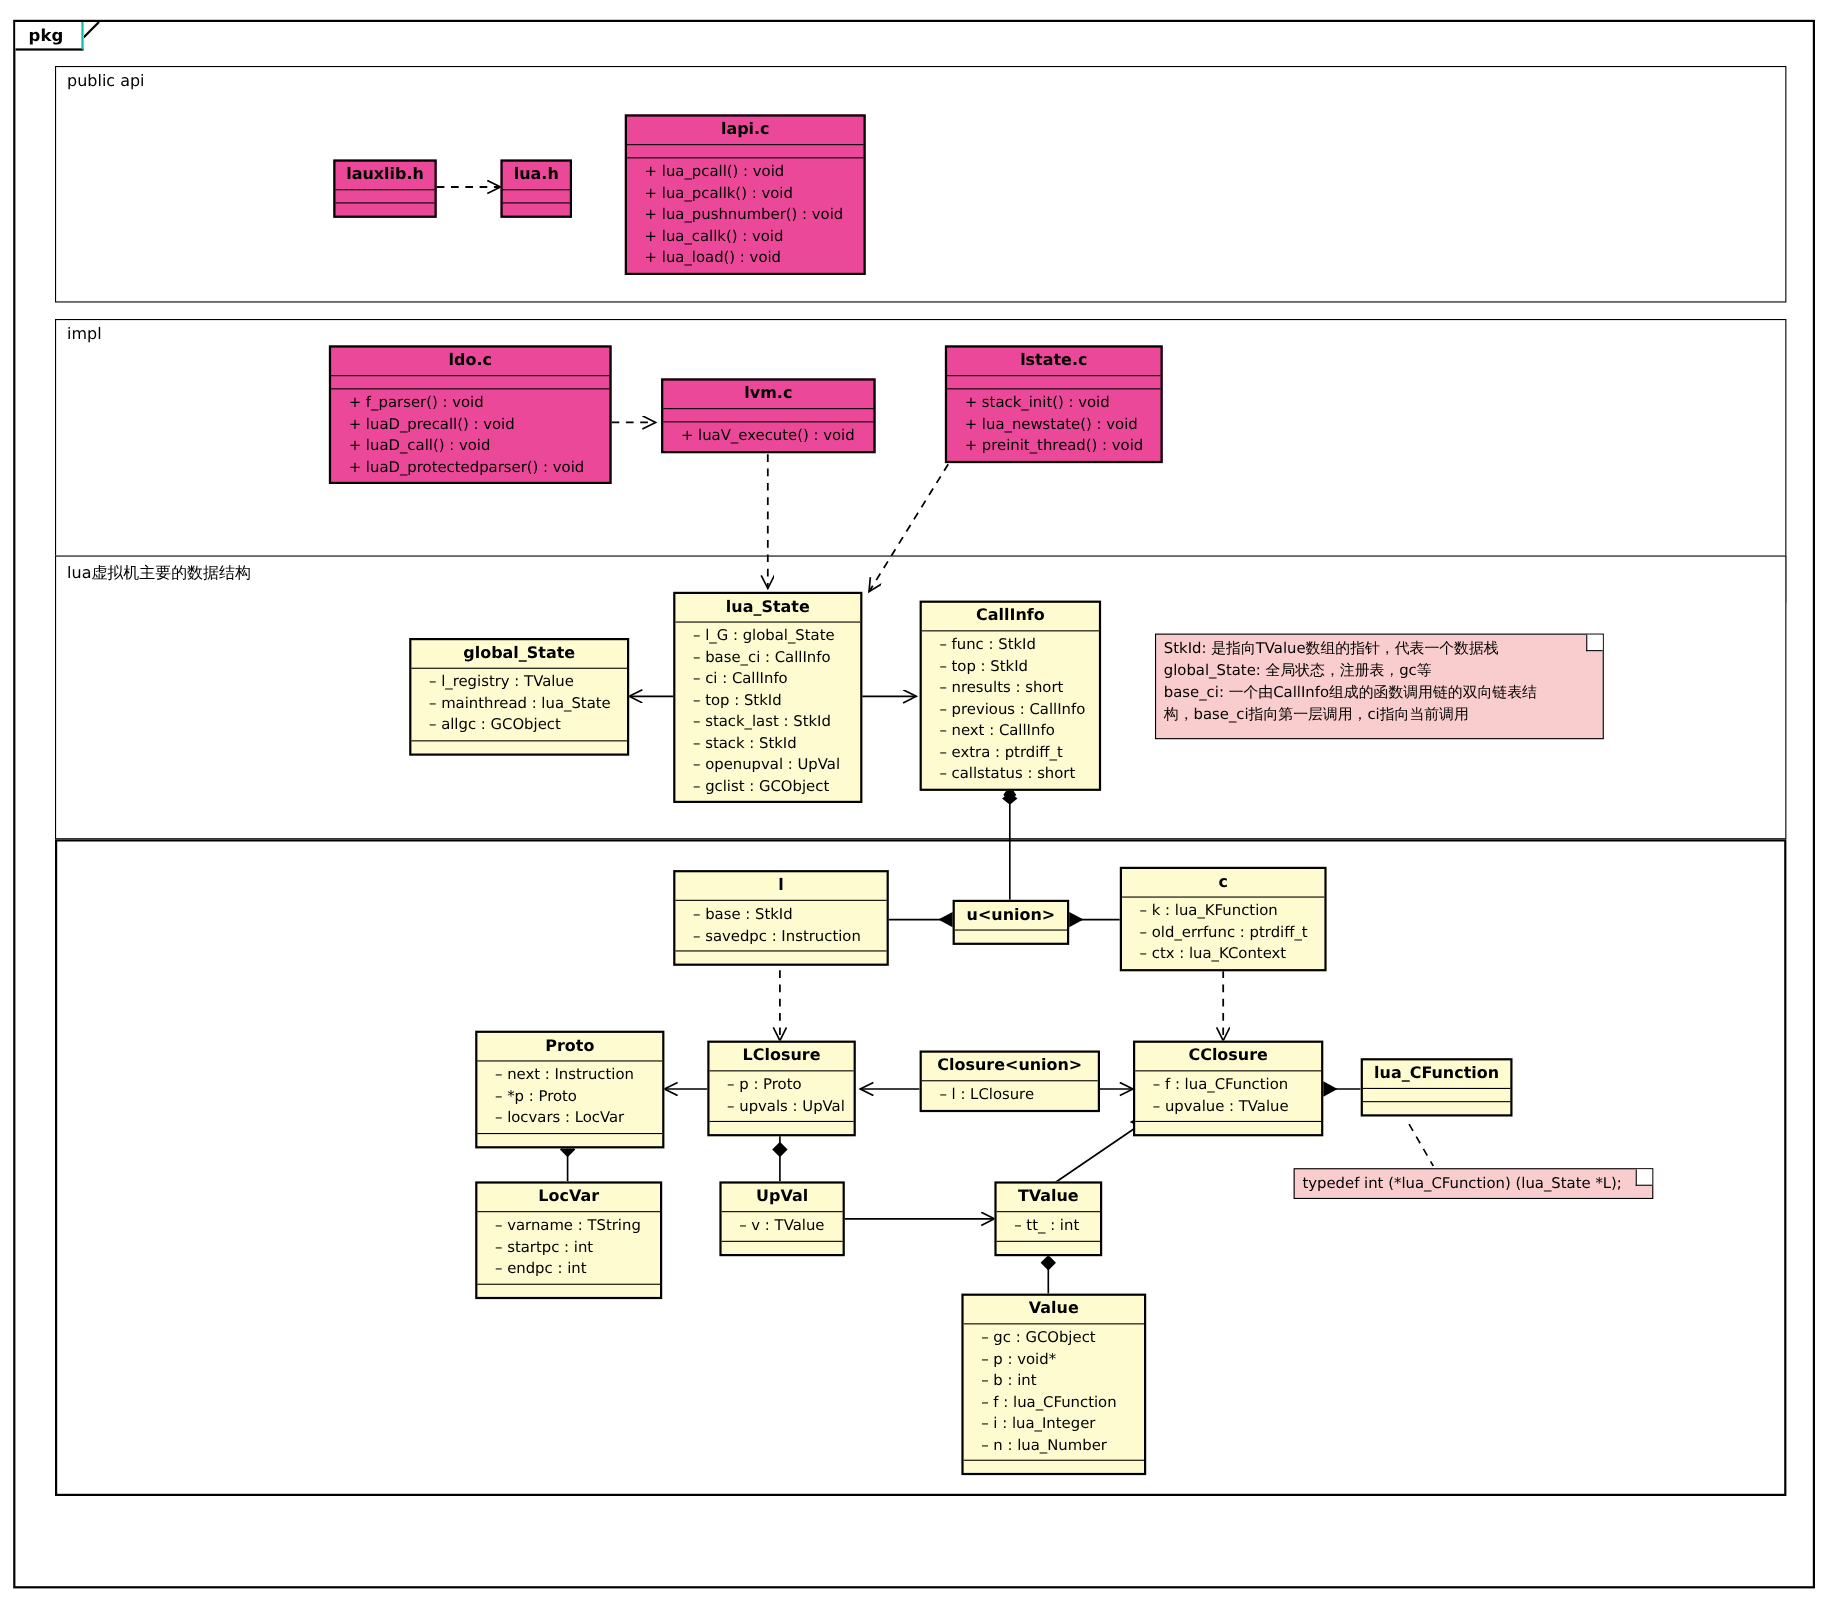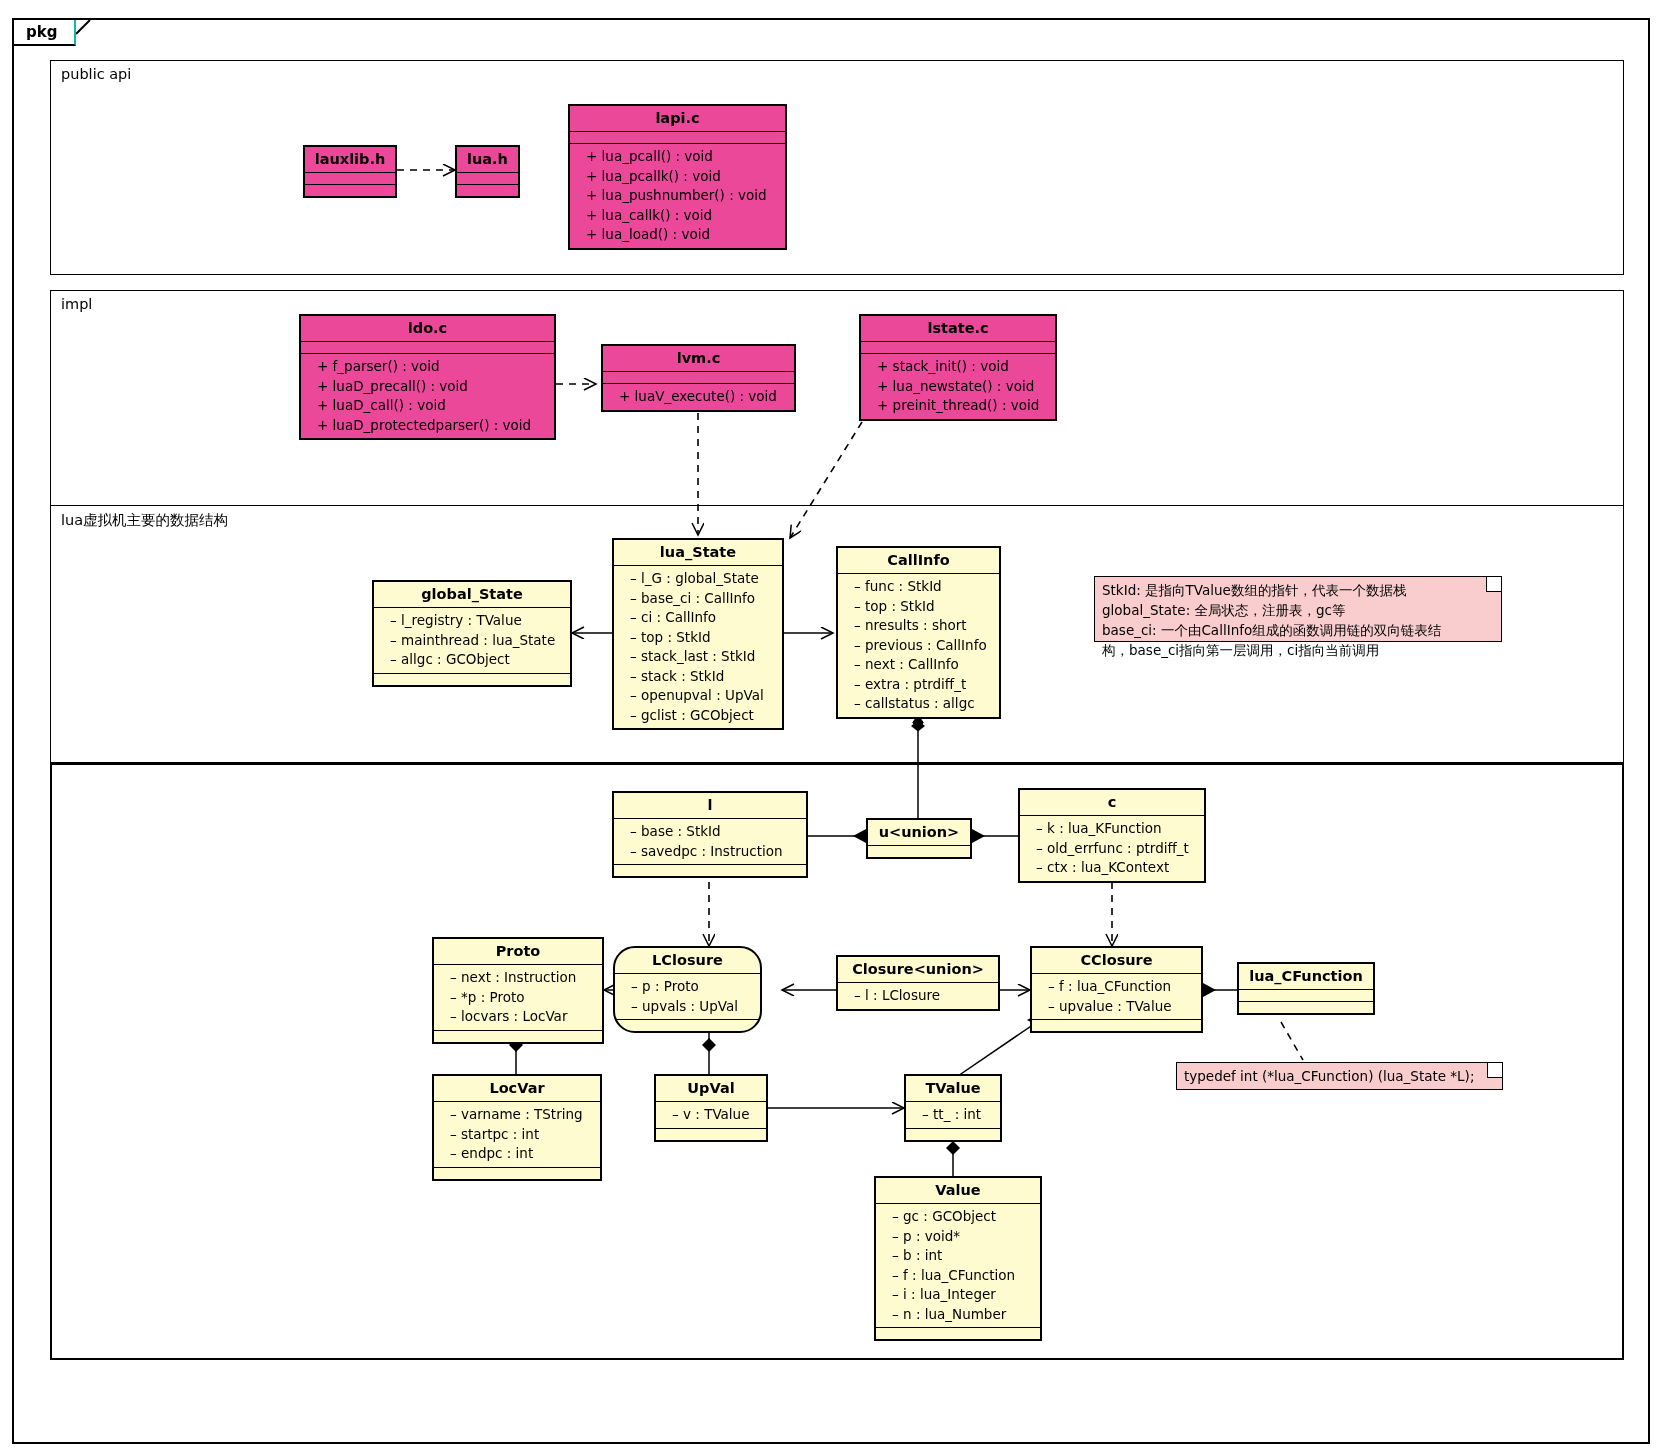--- a/index.html
+++ b/index.html
@@ -299,25 +299,25 @@
 
   <div class="uml" style="left:836px; top:546px; width:165px;">
     <div class="uml-title">CallInfo</div>
     <div class="uml-sec">
       <div class="uml-row">– func : StkId</div>
       <div class="uml-row">– top : StkId</div>
       <div class="uml-row">– nresults : short</div>
       <div class="uml-row">– previous : CallInfo</div>
       <div class="uml-row">– next : CallInfo</div>
       <div class="uml-row">– extra : ptrdiff_t</div>
-      <div class="uml-row">– callstatus : allgc</div>
-    </div>
-  </div>
-
-  <div class="note" style="left:1050px; top:576px; width:408px; height:66px;margin-left:44px;">
+      <div class="uml-row">– callstatus : short</div>
+    </div>
+  </div>
+
+  <div class="note" style="left:1050px; top:576px; width:408px; height:96px;">
     <div class="note-fold"></div>
     <div class="note-line">StkId: 是指向TValue数组的指针，代表一个数据栈</div>
     <div class="note-line">global_State: 全局状态，注册表，gc等</div>
     <div class="note-line">base_ci: 一个由CallInfo组成的函数调用链的双向链表结</div>
     <div class="note-line">构，base_ci指向第一层调用，ci指向当前调用</div>
   </div>
 
   <div class="uml" style="left:612px; top:791px; width:196px;">
     <div class="uml-title">l</div>
     <div class="uml-sec">
@@ -344,21 +344,21 @@
   <div class="uml" style="left:432px; top:937px; width:172px;">
     <div class="uml-title">Proto</div>
     <div class="uml-sec">
       <div class="uml-row">– next : Instruction</div>
       <div class="uml-row">– *p : Proto</div>
       <div class="uml-row">– locvars : LocVar</div>
     </div>
     <div class="uml-sec empty"></div>
   </div>
 
-  <div class="uml" style="left:613px; top:946px; width:149px;border-radius:22px;">
+  <div class="uml" style="left:643px; top:946px; width:135px;">
     <div class="uml-title">LClosure</div>
     <div class="uml-sec">
       <div class="uml-row">– p : Proto</div>
       <div class="uml-row">– upvals : UpVal</div>
     </div>
     <div class="uml-sec empty"></div>
   </div>
 
   <div class="uml" style="left:836px; top:955px; width:164px;">
     <div class="uml-title">Closure&lt;union&gt;</div>

